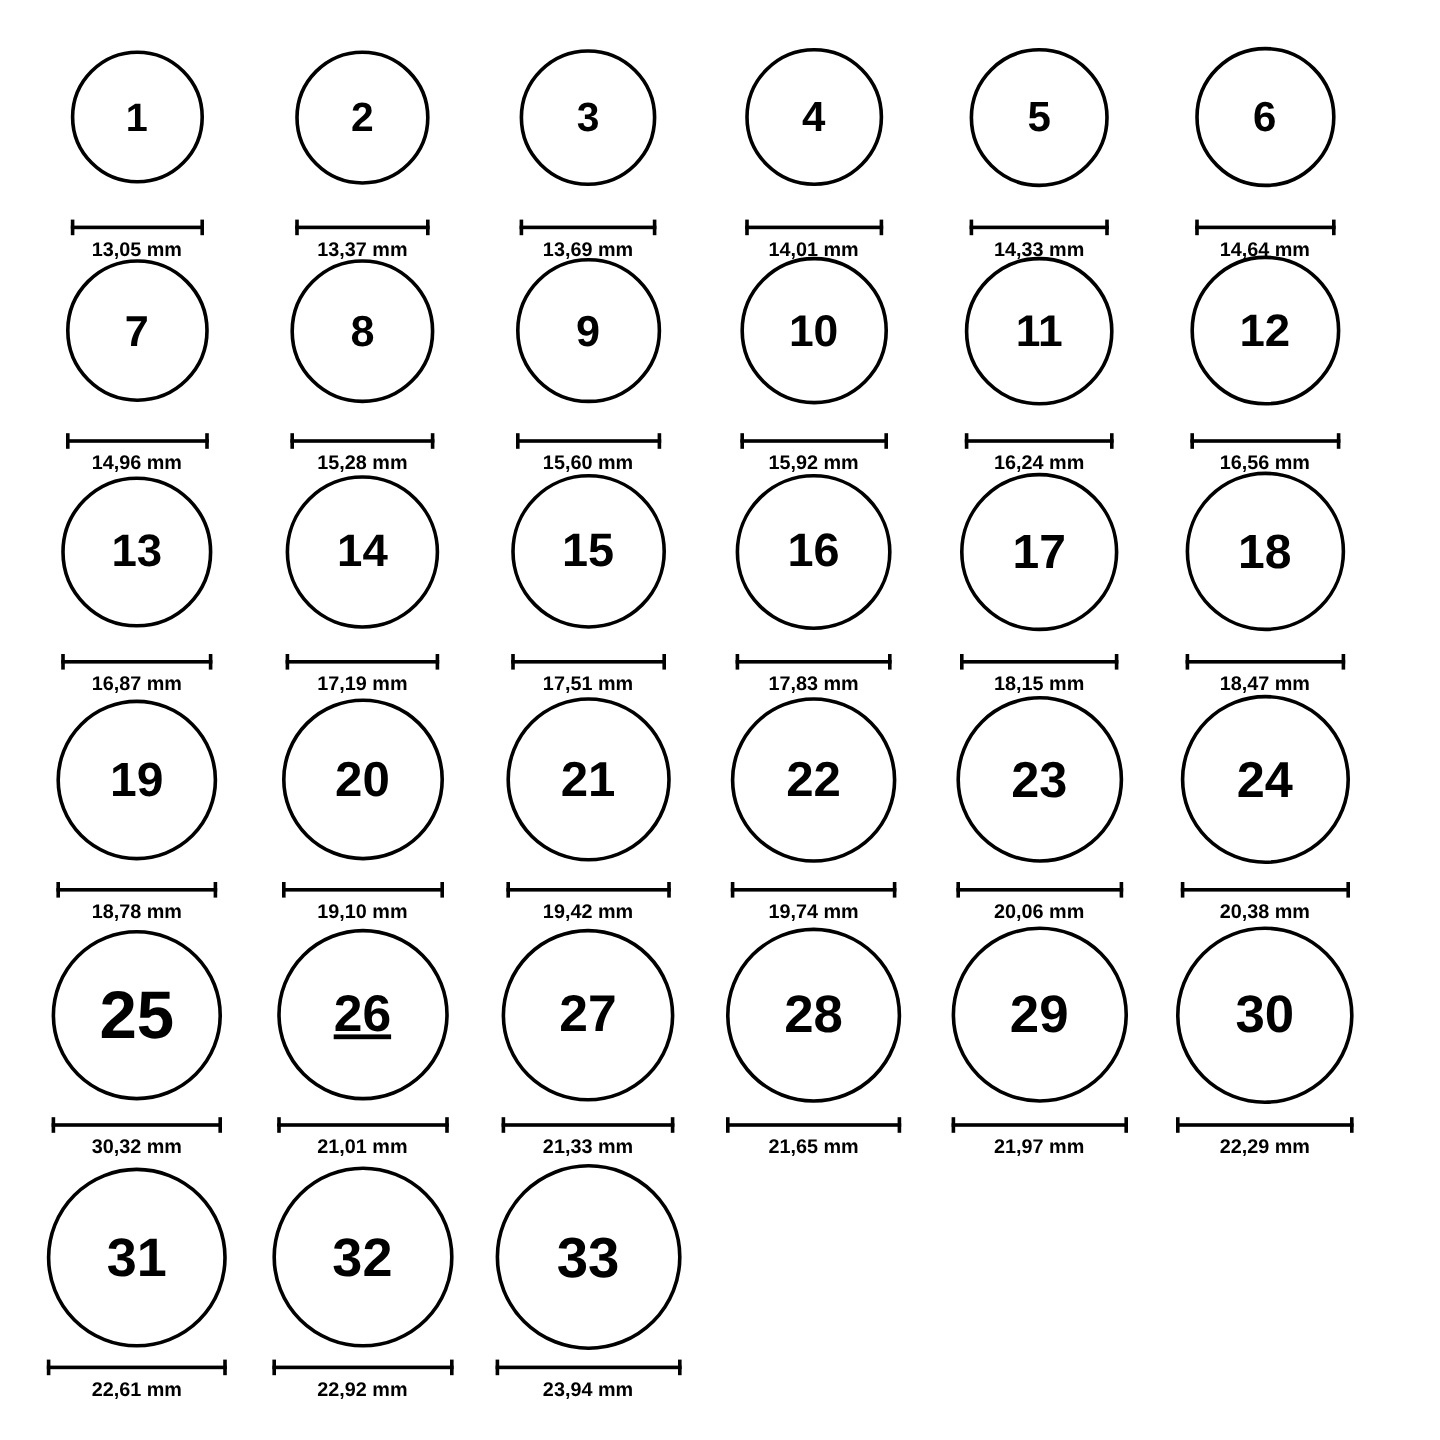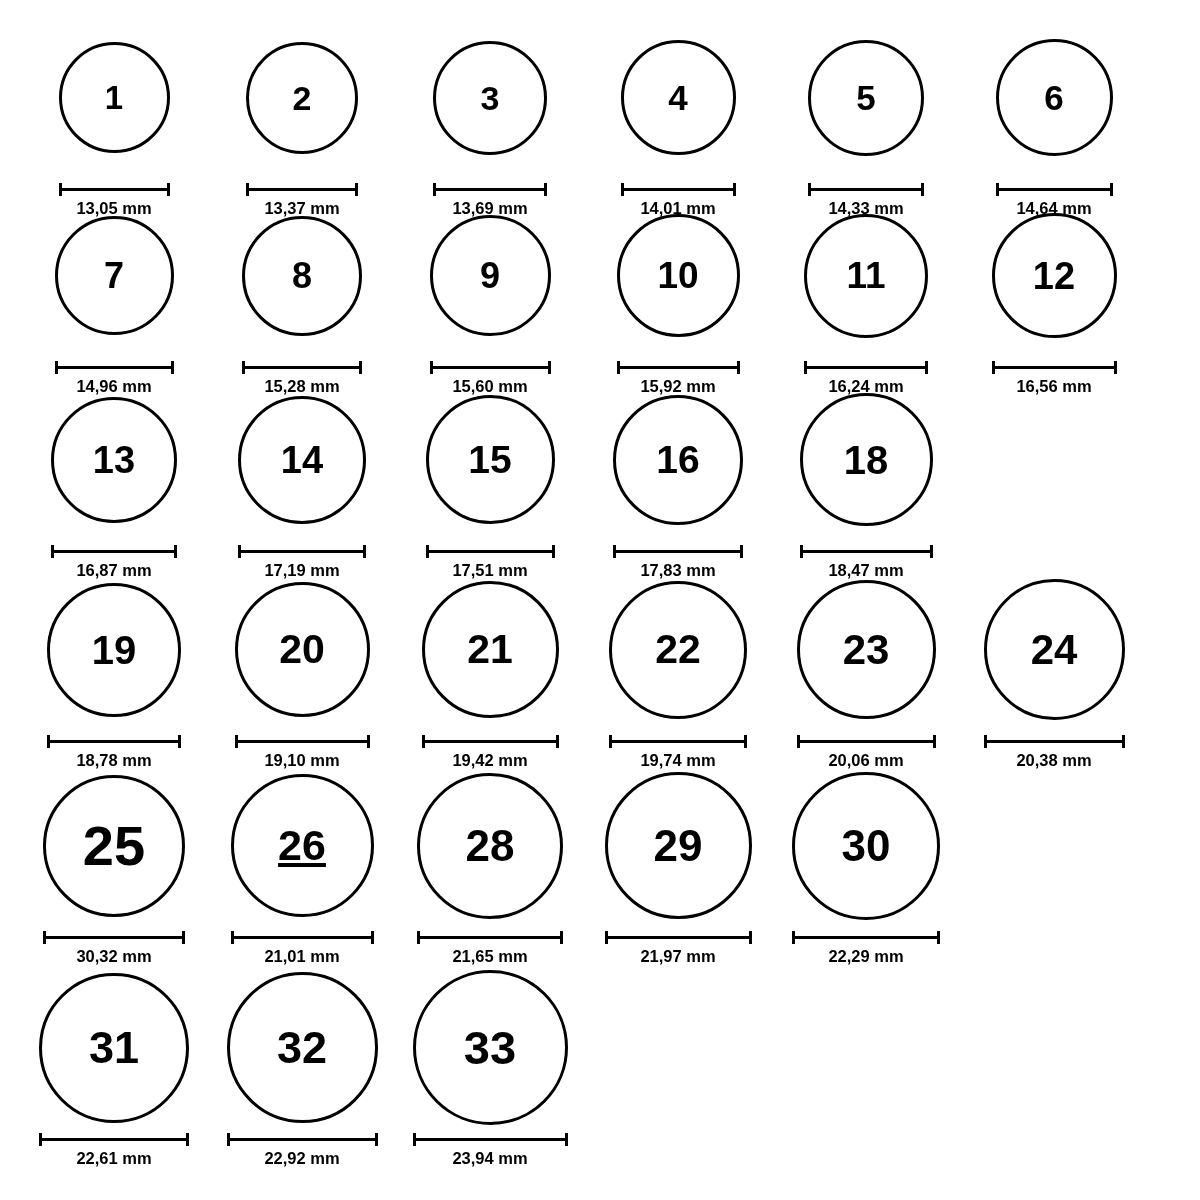--- a/index.html
+++ b/index.html
@@ -298,20 +298,33 @@
         </div>
         <div class="measure" style="width: 130px;">
           <div class="bar"></div>
           <div class="cap-left"></div>
           <div class="cap-right"></div>
         </div>
         <div class="mm-label">17,83 mm</div>
       </div>
       <div class="cell">
         <div class="circle-wrap" style="height: 159px;">
+          <div class="circle" style="width: 132px; height: 132px;">
+            <span class="circle-label" style="font-size: 40px;">17</span>
+          </div>
+        </div>
+        <div class="measure" style="width: 132px;">
+          <div class="bar"></div>
+          <div class="cap-left"></div>
+          <div class="cap-right"></div>
+        </div>
+        <div class="mm-label">18,15 mm</div>
+      </div>
+      <div class="cell">
+        <div class="circle-wrap" style="height: 159px;">
           <div class="circle" style="width: 133px; height: 133px;">
             <span class="circle-label" style="font-size: 40px;">18</span>
           </div>
         </div>
         <div class="measure" style="width: 133px;">
           <div class="bar"></div>
           <div class="cap-left"></div>
           <div class="cap-right"></div>
         </div>
         <div class="mm-label">18,47 mm</div>
@@ -416,20 +429,33 @@
           <div class="circle" style="width: 143px; height: 143px;">
             <span class="circle-label" style="font-size: 43px;">26</span>
           </div>
         </div>
         <div class="measure" style="width: 143px;">
           <div class="bar"></div>
           <div class="cap-left"></div>
           <div class="cap-right"></div>
         </div>
         <div class="mm-label">21,01 mm</div>
+      </div>
+      <div class="cell">
+        <div class="circle-wrap" style="height: 159px;">
+          <div class="circle" style="width: 144px; height: 144px;">
+            <span class="circle-label" style="font-size: 43px;">27</span>
+          </div>
+        </div>
+        <div class="measure" style="width: 144px;">
+          <div class="bar"></div>
+          <div class="cap-left"></div>
+          <div class="cap-right"></div>
+        </div>
+        <div class="mm-label">21,33 mm</div>
       </div>
       <div class="cell">
         <div class="circle-wrap" style="height: 159px;">
           <div class="circle" style="width: 146px; height: 146px;">
             <span class="circle-label" style="font-size: 44px;">28</span>
           </div>
         </div>
         <div class="measure" style="width: 146px;">
           <div class="bar"></div>
           <div class="cap-left"></div>

